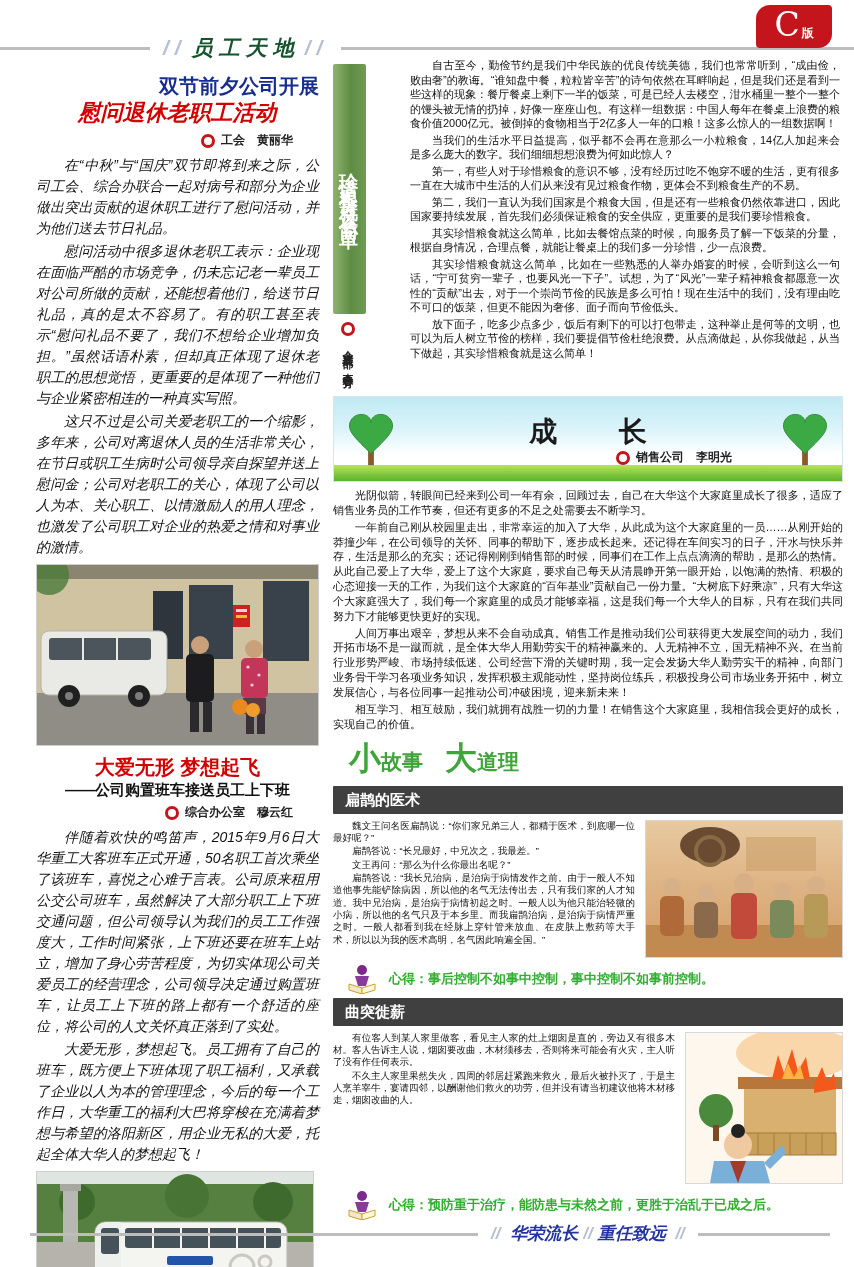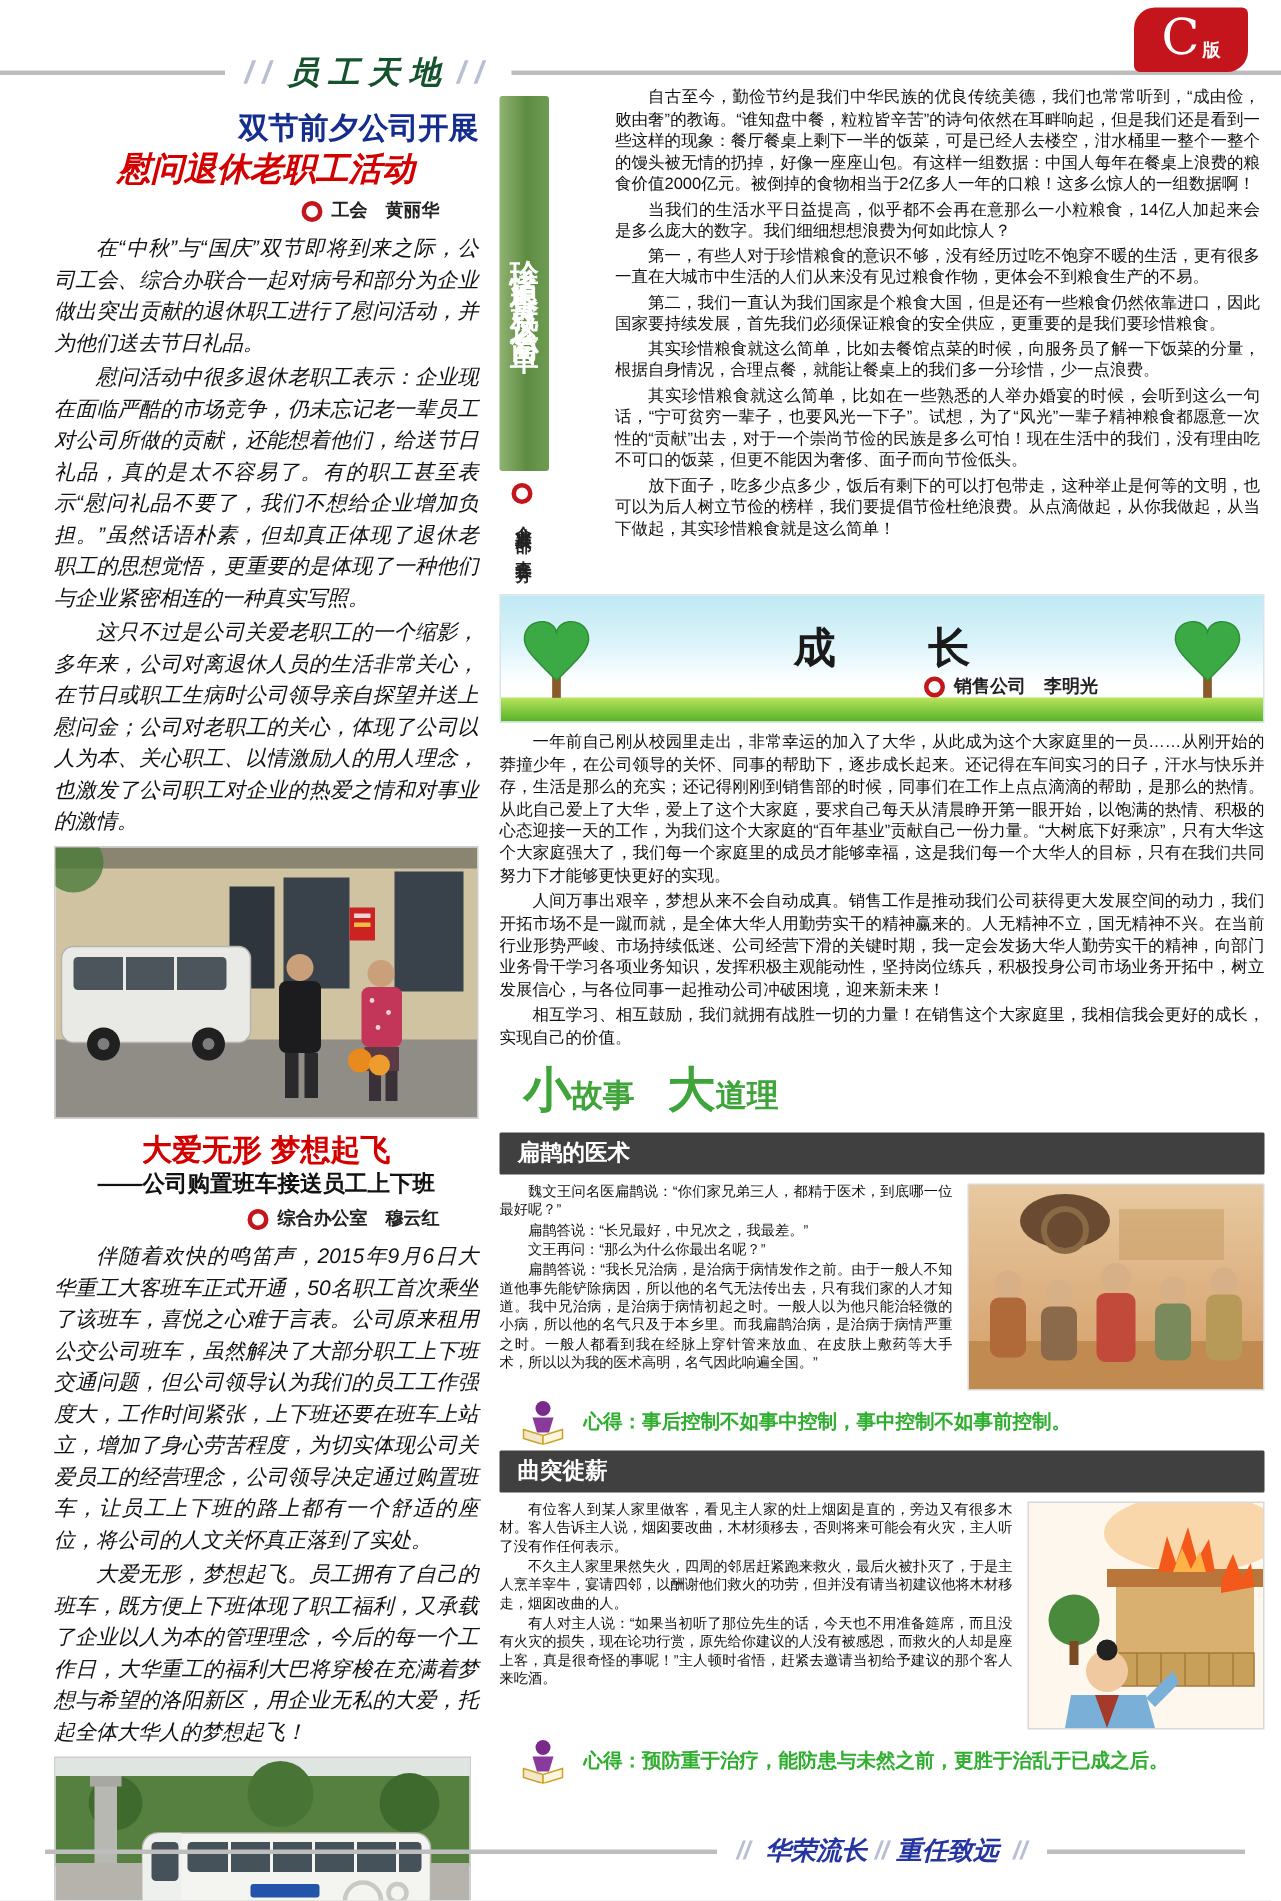--- a/index.html
+++ b/index.html
@@ -248,20 +248,21 @@
         <rect x="27" y="40" width="6" height="18" fill="#8a5a2a"></rect>
         <path d="M30 14 C30 4 14 2 9 12 C4 22 14 30 30 46 C46 30 56 22 51 12 C46 2 30 4 30 14 Z" fill="#3caa44" stroke="#2f8c38"></path>
       </svg>
       <div class="grow-title">成长</div>
       <div class="byline grow-byline">
         <span class="ring"></span>
         <span>销售公司　李明光</span>
       </div>
     </div>
     <div class="art4-text">
+      <p class="body">光阴似箭，转眼间已经来到公司一年有余，回顾过去，自己在大华这个大家庭里成长了很多，适应了销售业务员的工作节奏，但还有更多的不足之处需要去不断学习。</p>
       <p class="body">一年前自己刚从校园里走出，非常幸运的加入了大华，从此成为这个大家庭里的一员……从刚开始的莽撞少年，在公司领导的关怀、同事的帮助下，逐步成长起来。还记得在车间实习的日子，汗水与快乐并存，生活是那么的充实；还记得刚刚到销售部的时候，同事们在工作上点点滴滴的帮助，是那么的热情。从此自己爱上了大华，爱上了这个大家庭，要求自己每天从清晨睁开第一眼开始，以饱满的热情、积极的心态迎接一天的工作，为我们这个大家庭的“百年基业”贡献自己一份力量。“大树底下好乘凉”，只有大华这个大家庭强大了，我们每一个家庭里的成员才能够幸福，这是我们每一个大华人的目标，只有在我们共同努力下才能够更快更好的实现。</p>
       <p class="body">人间万事出艰辛，梦想从来不会自动成真。销售工作是推动我们公司获得更大发展空间的动力，我们开拓市场不是一蹴而就，是全体大华人用勤劳实干的精神赢来的。人无精神不立，国无精神不兴。在当前行业形势严峻、市场持续低迷、公司经营下滑的关键时期，我一定会发扬大华人勤劳实干的精神，向部门业务骨干学习各项业务知识，发挥积极主观能动性，坚持岗位练兵，积极投身公司市场业务开拓中，树立发展信心，与各位同事一起推动公司冲破困境，迎来新未来！</p>
       <p class="body">相互学习、相互鼓励，我们就拥有战胜一切的力量！在销售这个大家庭里，我相信我会更好的成长，实现自己的价值。</p>
     </div>
 
     <div class="stories-title">
       <span class="big">小</span><span class="small">故事</span><span class="gap"></span><span class="big">大</span><span class="small">道理</span>
     </div>
 
     <div class="story-banner">扁鹊的医术</div>
@@ -308,21 +309,20 @@
         <path d="M28 20 L15 24 L15 30 L28 26 Z" fill="#fff6dd" stroke="#c9a227"></path>
       </svg>
       <span class="takeaway-text">心得：事后控制不如事中控制，事中控制不如事前控制。</span>
     </div>
 
     <div class="story-banner">曲突徙薪</div>
     <div class="story-row">
       <div class="story-text">
         <p class="body">有位客人到某人家里做客，看见主人家的灶上烟囱是直的，旁边又有很多木材。客人告诉主人说，烟囱要改曲，木材须移去，否则将来可能会有火灾，主人听了没有作任何表示。</p>
         <p class="body">不久主人家里果然失火，四周的邻居赶紧跑来救火，最后火被扑灭了，于是主人烹羊宰牛，宴请四邻，以酬谢他们救火的功劳，但并没有请当初建议他将木材移走，烟囱改曲的人。</p>
-        <p class="body">有人对主人说：“如果当初听了那位先生的话，今天也不用准备筵席，而且没有火灾的损失，现在论功行赏，原先给你建议的人没有被感恩，而救火的人却是座上客，真是很奇怪的事呢！”主人顿时省悟，赶紧去邀请当初给予建议的那个客人来吃酒。</p>
       </div>
       <div class="story-img">
         <svg width="156" height="150" viewBox="0 0 156 150">
           <rect width="156" height="150" fill="#fdf7ee"></rect>
           <ellipse cx="110" cy="20" rx="60" ry="26" fill="#f8c98e" opacity="0.7"></ellipse>
           <rect x="58" y="52" width="92" height="48" fill="#d9b070"></rect>
           <rect x="52" y="44" width="104" height="12" fill="#b8763a"></rect>
           <g fill="#c9a05a" stroke="#a87838">
             <rect x="60" y="100" width="90" height="22"></rect>
             <line x1="72" y1="100" x2="72" y2="122"></line>

